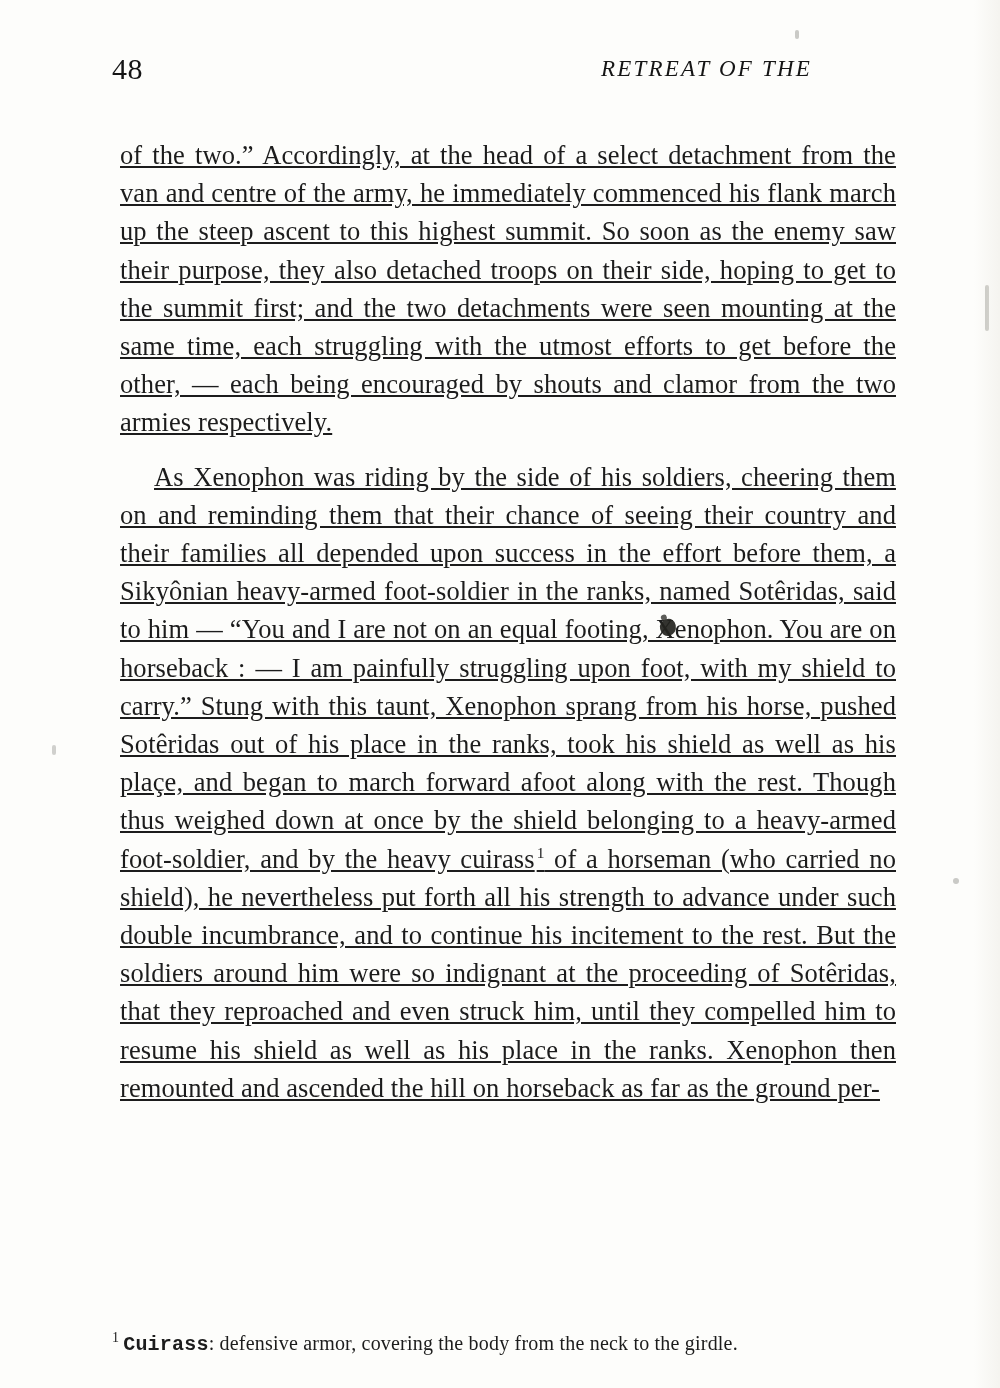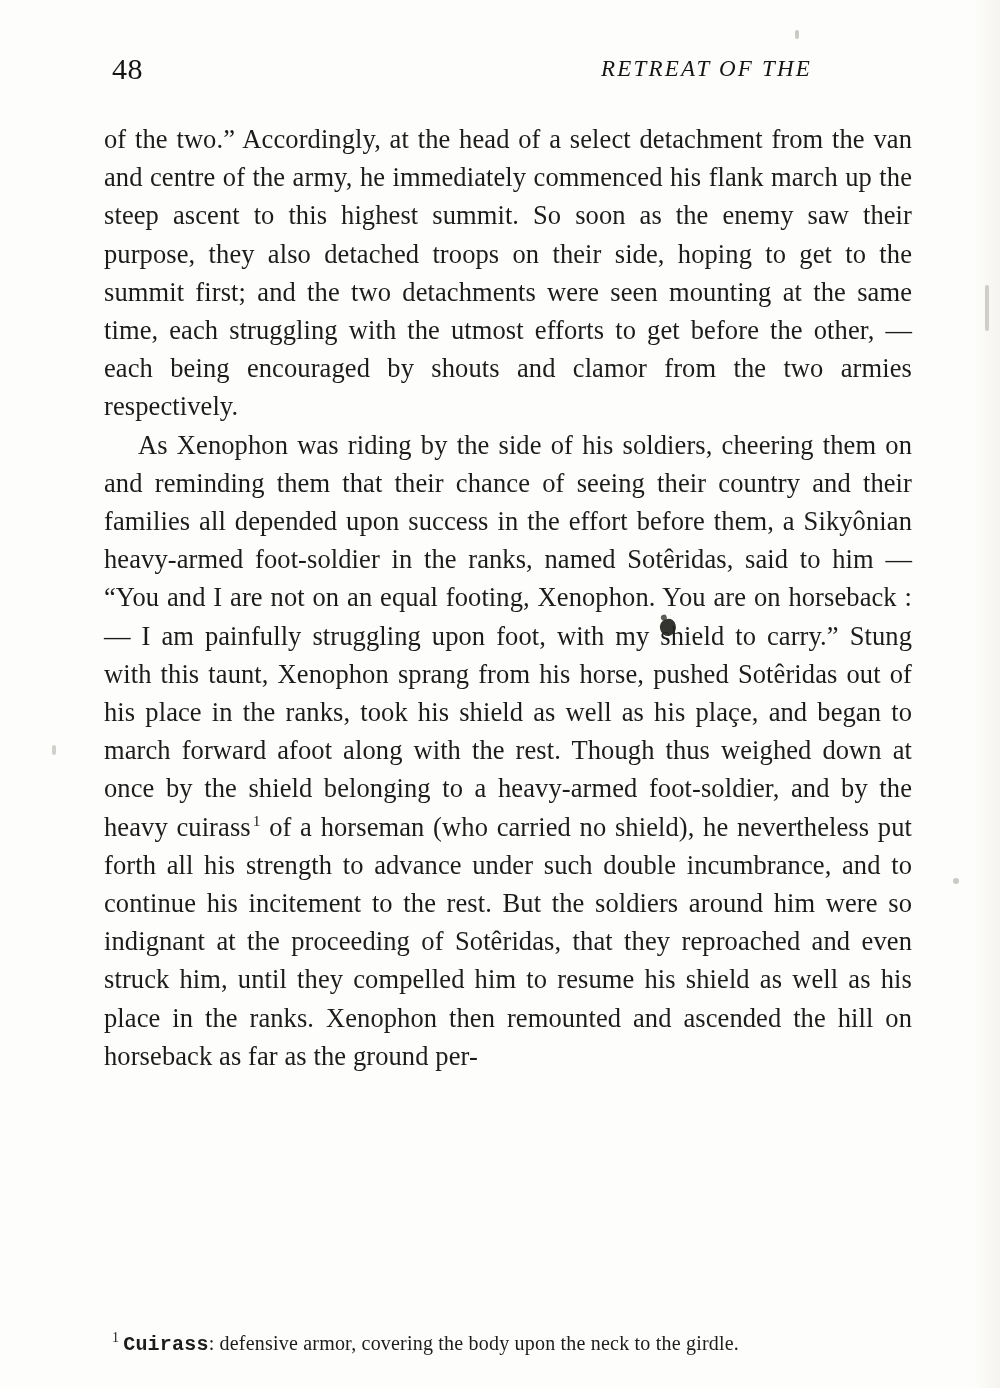--- a/index.html
+++ b/index.html
@@ -57,27 +57,28 @@
     letter-spacing: 2.2px;
     color: #151515;
   }
   .body-text {
     position: absolute;
     top: 120px;
     left: 104px;
     width: 808px;
   }
   .body-text p {
-    margin: 0;
+    margin: 16px;
     font-size: 26.5px;
     line-height: 38.2px;
     text-align: justify;
     text-align-last: left;
     color: #1c1c1c;
     letter-spacing: 0.1px;
+    text-decoration: underline;
   }
   .body-text p.indent {
     text-indent: 34px;
   }
   .footnote {
     position: absolute;
     left: 112px;
     top: 1324px;
     width: 800px;
     font-size: 20px;
@@ -148,16 +149,16 @@
   </div>
 
   <div class="body-text">
     <p>of the two.”    Accordingly, at the head of a  select detachment from the van and centre of the army, he immediately commenced his flank march up the steep ascent to this highest summit.   So soon as the enemy saw their purpose, they also detached troops on their side, hoping to get to the summit first; and the two detachments were seen mounting at the same time, each struggling with the utmost efforts to get before the other, — each being encouraged by shouts and clamor from the two armies respectively.</p>
     <p class="indent"><span>As Xenophon was riding by the side of his soldiers, cheering them on and reminding them that their chance of seeing their country and their families all depended upon success in the effort before them, a Sikyônian heavy-armed foot-soldier in the ranks, named Sotêridas, said to him — “You and I are not on an equal footing, Xenophon.   You are on horseback : — I am painfully struggling upon foot, with my shield to carry.”   Stung with this taunt, Xenophon sprang from his horse, pushed Sotêridas out of his place in the ranks, took his shield as well as his plaçe, and began to march forward afoot along with the rest.   Though thus weighed down at once by the shield belonging to a heavy-armed foot-soldier, and by the heavy cuirass</span><sup class="fn-ref">1</sup><span> of a horseman (who carried no shield), he nevertheless put forth all his strength to advance under such double incumbrance, and to continue his incitement to the rest.   But the soldiers around him were so indignant at the proceeding of Sotêridas, that they reproached and even struck him, until they compelled him to resume his shield as well as his place in the ranks.   Xenophon then remounted and ascended the hill on horseback as far as the ground per-</span></p>
   </div>
 
   <div class="blot"></div>
 
   <div class="footnote">
-    <span class="fn-marker">1</span><span class="fn-term">Cuirass</span><span>:  defensive armor, covering the body upon the neck to the girdle.</span>
+    <span class="fn-marker">1</span><span class="fn-term">Cuirass</span><span>:  defensive armor, covering the body from the neck to the girdle.</span>
   </div>
 
 </div>
 
 </body></html>

